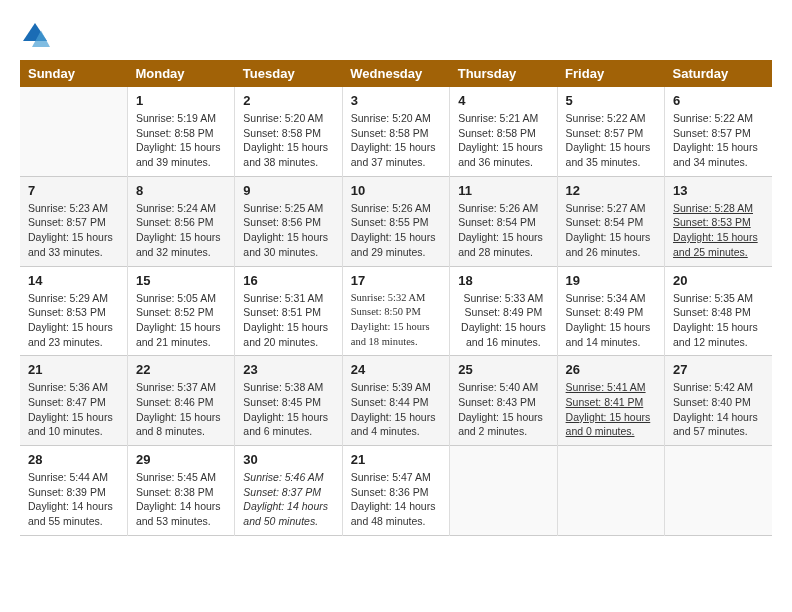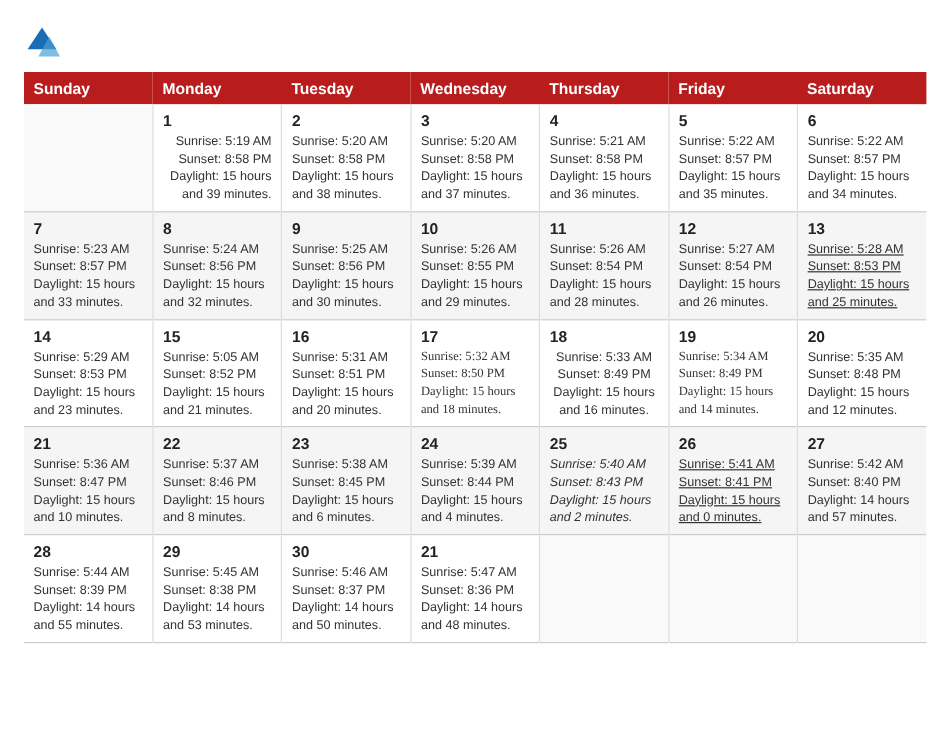--- a/index.html
+++ b/index.html
@@ -45,21 +45,21 @@
     .location {
       font-size: 16px;
       color: #333;
     }
     table {
       width: 100%;
       border-collapse: collapse;
       font-size: 11px;
     }
     thead tr th {
-      background-color: #b91c1c;
+      background-color: #a16207;
       color: #fff;
       text-align: left;
       padding: 6px 8px;
       font-size: 13px;
       font-weight: bold;
     }
     tbody tr {
       border-bottom: 1px solid #ccc;
     }
     tbody tr td {
@@ -123,21 +123,21 @@
         <th>Thursday</th>
         <th>Friday</th>
         <th>Saturday</th>
       </tr>
   </thead>
   <tbody id="calendar-body">
   <tr>
         <td class="empty-cell"></td>
         <td>
           <div class="day-number">1</div>
-          <div class="day-info" style="white-space: pre-line; text-align: right;">Sunrise: 5:19 AM
+          <div class="day-info" style="white-space: pre-line;">Sunrise: 5:19 AM
 Sunset: 8:58 PM
 Daylight: 15 hours
 and 39 minutes.</div>
         </td>
         <td>
           <div class="day-number">2</div>
           <div class="day-info" style="white-space: pre-line;">Sunrise: 5:20 AM
 Sunset: 8:58 PM
 Daylight: 15 hours
 and 38 minutes.</div>
@@ -253,21 +253,21 @@
         </td>
         <td>
           <div class="day-number">18</div>
           <div class="day-info" style="white-space: pre-line; text-align: center;">Sunrise: 5:33 AM
 Sunset: 8:49 PM
 Daylight: 15 hours
 and 16 minutes.</div>
         </td>
         <td>
           <div class="day-number">19</div>
-          <div class="day-info" style="white-space: pre-line; font-family: Liberation Serif, serif;">Sunrise: 5:34 AM
+          <div class="day-info" style="white-space: pre-line;">Sunrise: 5:34 AM
 Sunset: 8:49 PM
 Daylight: 15 hours
 and 14 minutes.</div>
         </td>
         <td>
           <div class="day-number">20</div>
           <div class="day-info" style="white-space: pre-line;">Sunrise: 5:35 AM
 Sunset: 8:48 PM
 Daylight: 15 hours
 and 12 minutes.</div>
@@ -297,21 +297,21 @@
         </td>
         <td>
           <div class="day-number">24</div>
           <div class="day-info" style="white-space: pre-line;">Sunrise: 5:39 AM
 Sunset: 8:44 PM
 Daylight: 15 hours
 and 4 minutes.</div>
         </td>
         <td>
           <div class="day-number">25</div>
-          <div class="day-info" style="white-space: pre-line; font-style: italic;">Sunrise: 5:40 AM
+          <div class="day-info" style="white-space: pre-line;">Sunrise: 5:40 AM
 Sunset: 8:43 PM
 Daylight: 15 hours
 and 2 minutes.</div>
         </td>
         <td>
           <div class="day-number">26</div>
           <div class="day-info" style="white-space: pre-line; text-decoration: underline;">Sunrise: 5:41 AM
 Sunset: 8:41 PM
 Daylight: 15 hours
 and 0 minutes.</div>
@@ -334,21 +334,21 @@
         </td>
         <td>
           <div class="day-number">29</div>
           <div class="day-info" style="white-space: pre-line;">Sunrise: 5:45 AM
 Sunset: 8:38 PM
 Daylight: 14 hours
 and 53 minutes.</div>
         </td>
         <td>
           <div class="day-number">30</div>
-          <div class="day-info" style="white-space: pre-line;">Sunrise: 5:46 AM
+          <div class="day-info" style="white-space: pre-line; font-style: italic;">Sunrise: 5:46 AM
 Sunset: 8:37 PM
 Daylight: 14 hours
 and 50 minutes.</div>
         </td>
         <td>
           <div class="day-number">21</div>
           <div class="day-info" style="white-space: pre-line;">Sunrise: 5:47 AM
 Sunset: 8:36 PM
 Daylight: 14 hours
 and 48 minutes.</div>

